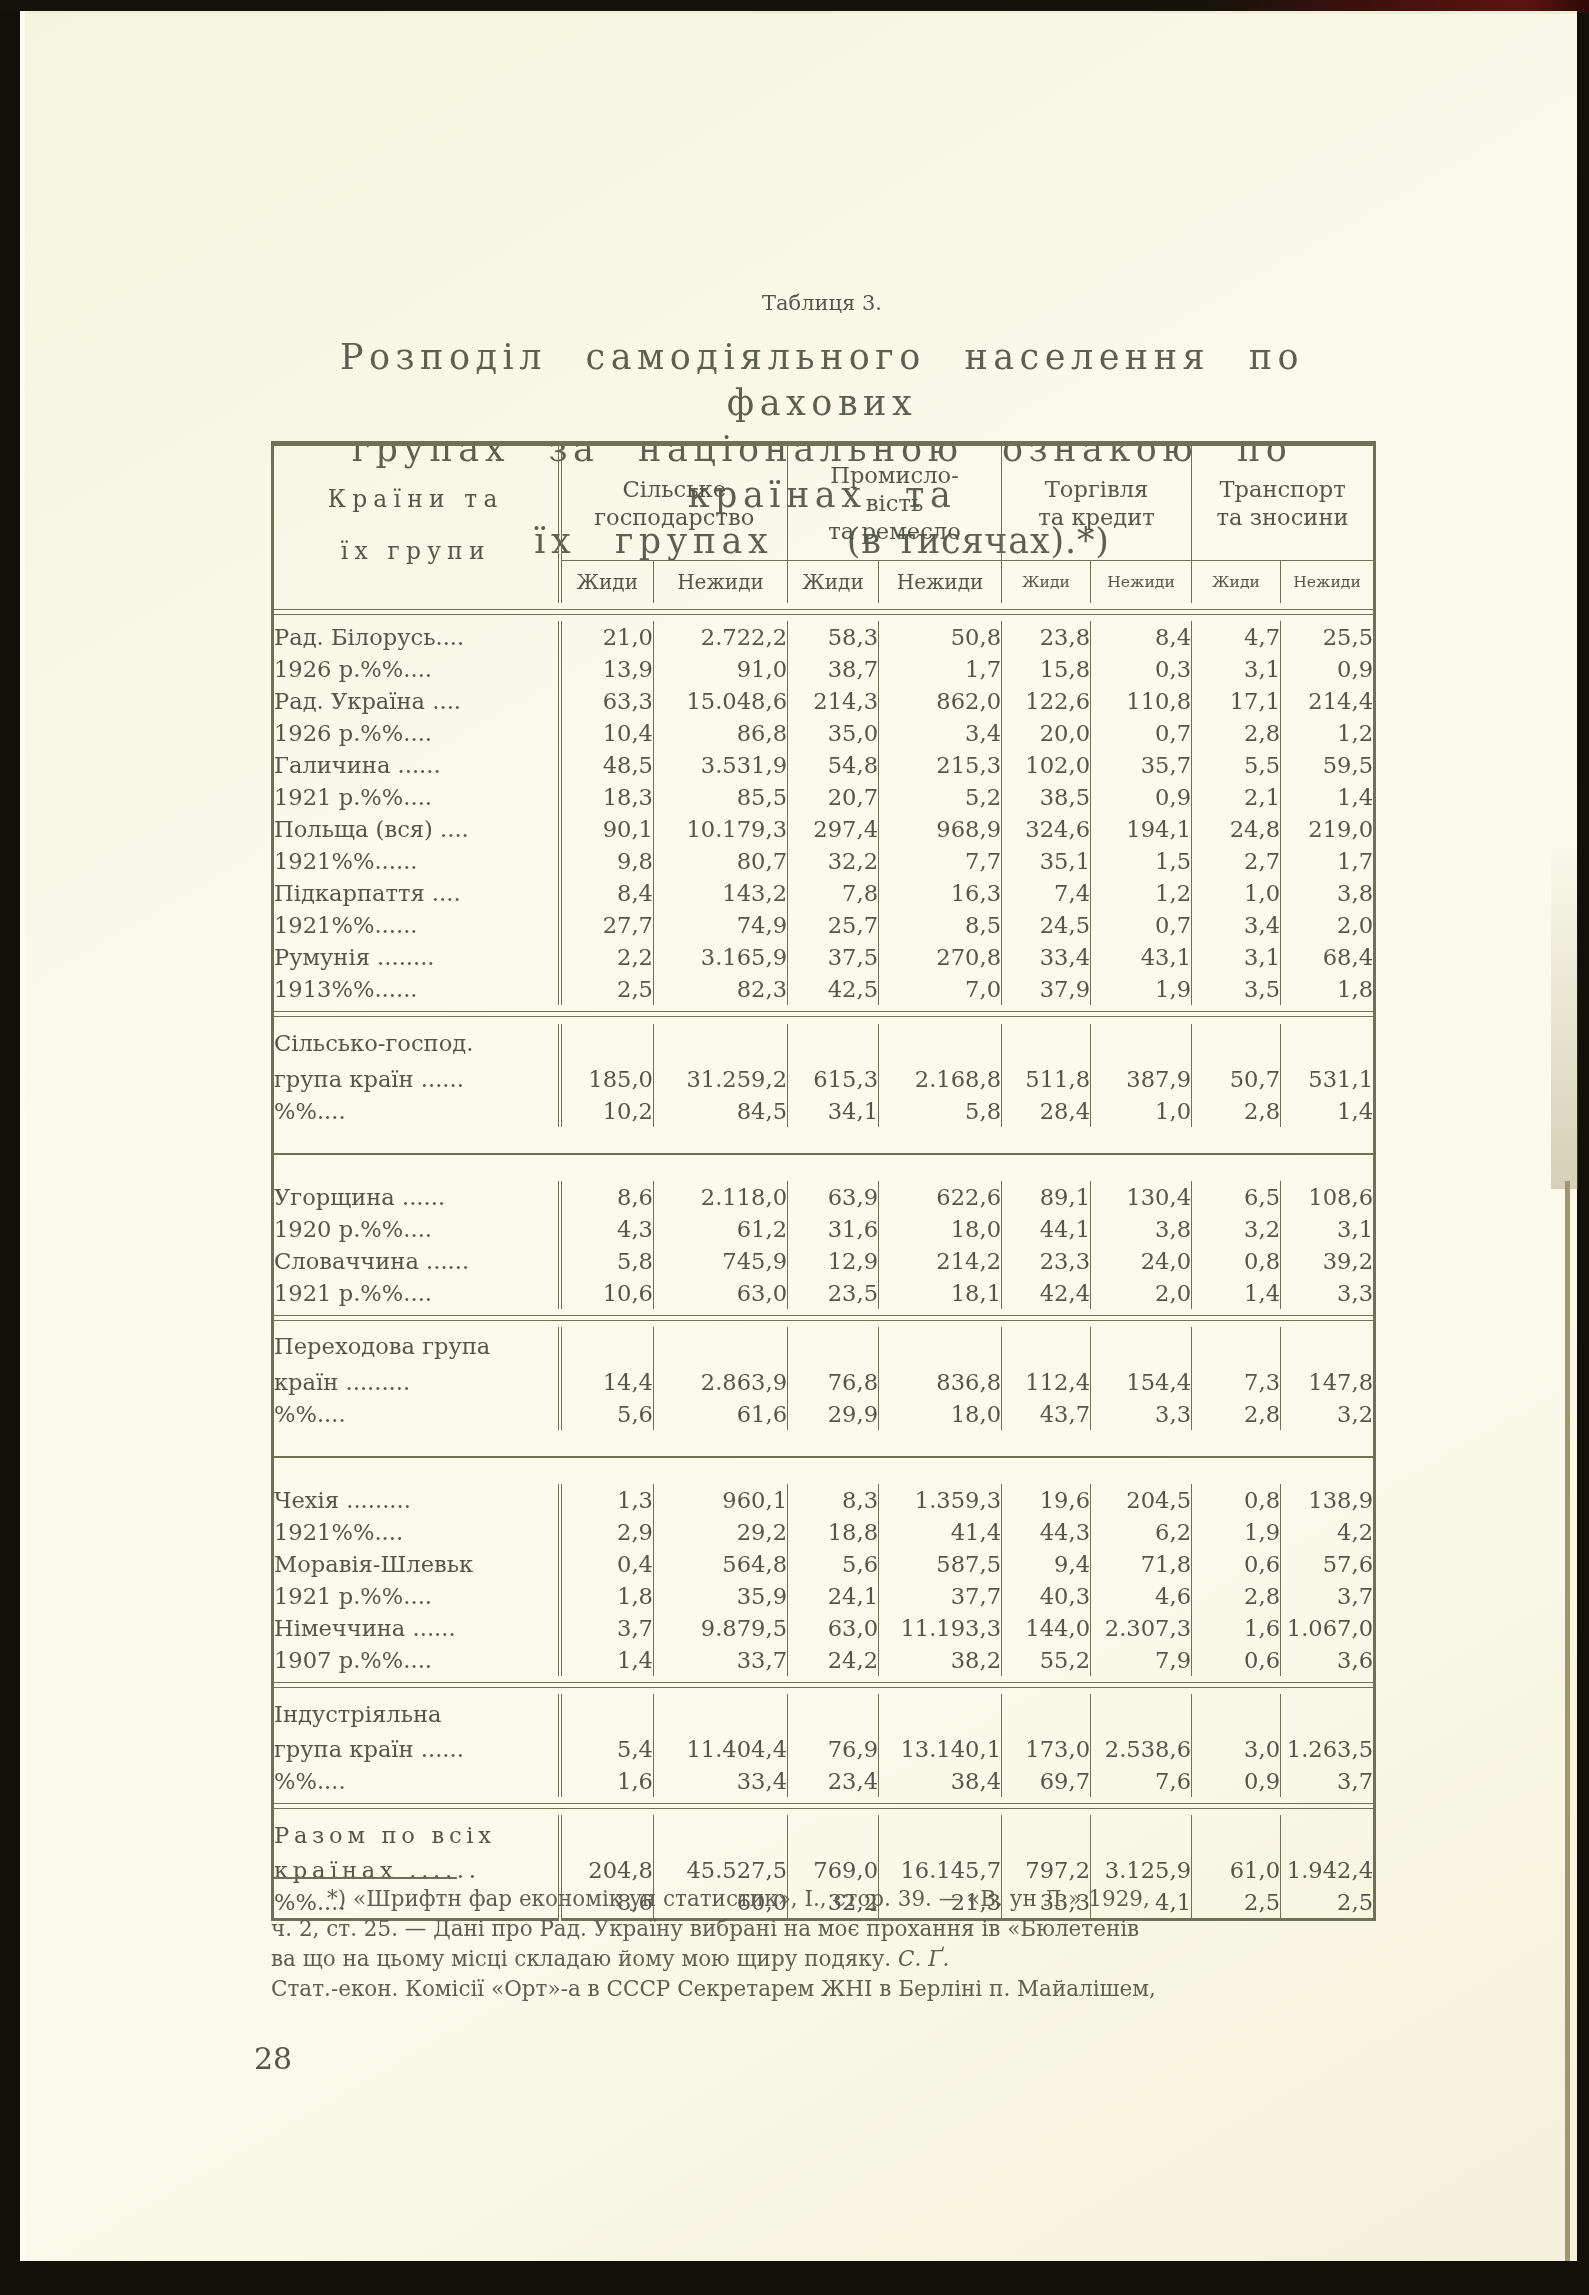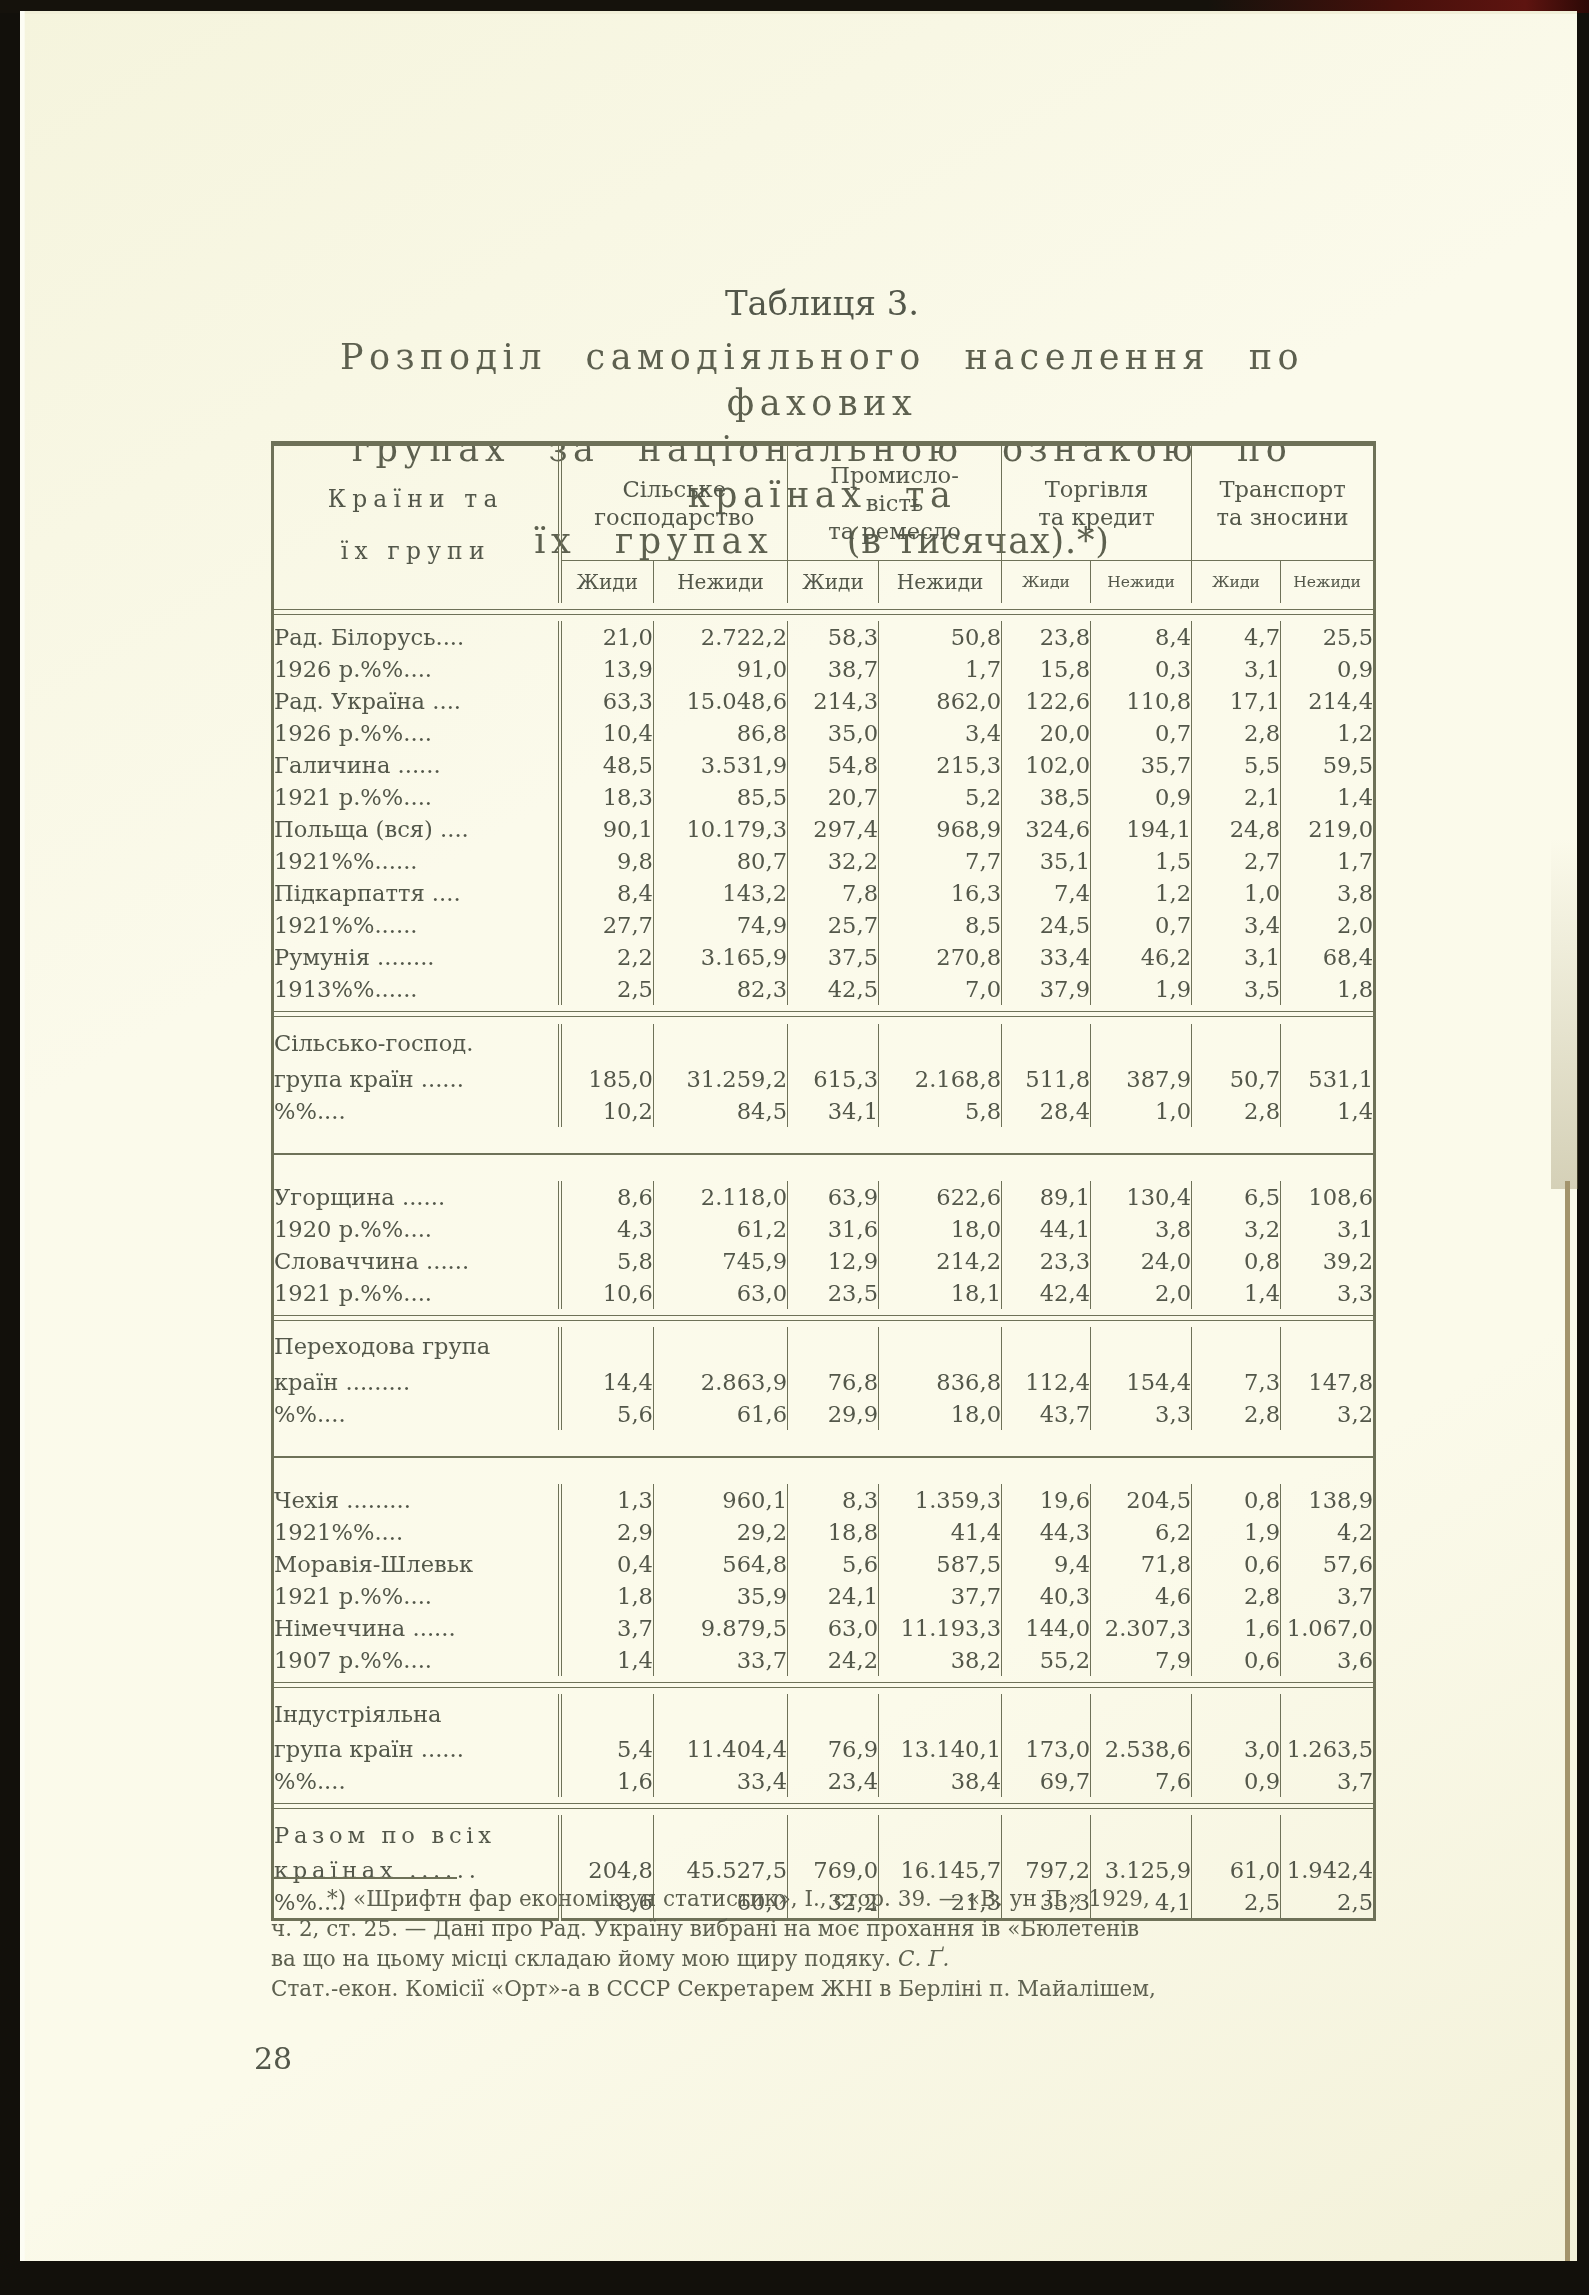--- a/index.html
+++ b/index.html
@@ -21,21 +21,21 @@
   .page{
     position:absolute;left:20px;top:11px;width:1557px;height:2250px;
     background:linear-gradient(150deg,#f5f4dd 0%,#fbfaeb 35%,#fbfaea 70%,#f3f1d9 100%);
     box-shadow:inset 4.7px 0 0 #fdfdf4, inset 0 3.1px 0 #f1efd8;
   }
   .page-shade{position:absolute;left:1531px;top:827px;width:26.5px;height:351px;
     background:linear-gradient(180deg,rgba(150,140,100,0),rgba(150,140,100,.38));}
   .page-edge-line{position:absolute;left:1545px;top:1170px;width:4.7px;height:1080px;background:#a3946c;}
 
   .title-block{position:absolute;left:251px;top:275px;width:1102px;text-align:center;}
-  .table-caption{font-size:34px;line-height:34px;margin-bottom:14px;color:var(--ink);}
+  .table-caption{font-size:21px;line-height:34px;margin-bottom:14px;color:var(--ink);}
   .heading-line{font-size:35px;line-height:46px;letter-spacing:5.5px;word-spacing:22px;color:var(--ink-soft);}
   .heading-line .plain{letter-spacing:0.8px;word-spacing:3.1px;margin-left:35px;}
 
   table.stat{
     position:absolute;left:251px;top:430px;width:1102px;
     border-collapse:collapse;table-layout:fixed;
     border:3.1px solid var(--line);border-top-width:5.5px;border-bottom-width:3.9px;
     font-size:22.6px;color:var(--ink);
   }
   table.stat th,table.stat td{padding:0;vertical-align:middle;font-weight:normal;}
@@ -241,21 +241,21 @@
           <td class="c-val bl">3,4</td>
           <td class="c-val bl">2,0</td>
         </tr>
         <tr class="data">
           <td class="labelwrap c-label">Румунія ........</td>
           <td class="c-val">2,2</td>
           <td class="c-val bl">3.165,9</td>
           <td class="c-val bl">37,5</td>
           <td class="c-val bl">270,8</td>
           <td class="c-val bl">33,4</td>
-          <td class="c-val bl">46,2</td>
+          <td class="c-val bl">43,1</td>
           <td class="c-val bl">3,1</td>
           <td class="c-val bl">68,4</td>
         </tr>
         <tr class="data">
           <td class="labelwrap">
             <div class="c-label lflex"><span>1913</span><span>%%......</span></div>
           </td>
           <td class="c-val">2,5</td>
           <td class="c-val bl">82,3</td>
           <td class="c-val bl">42,5</td>

